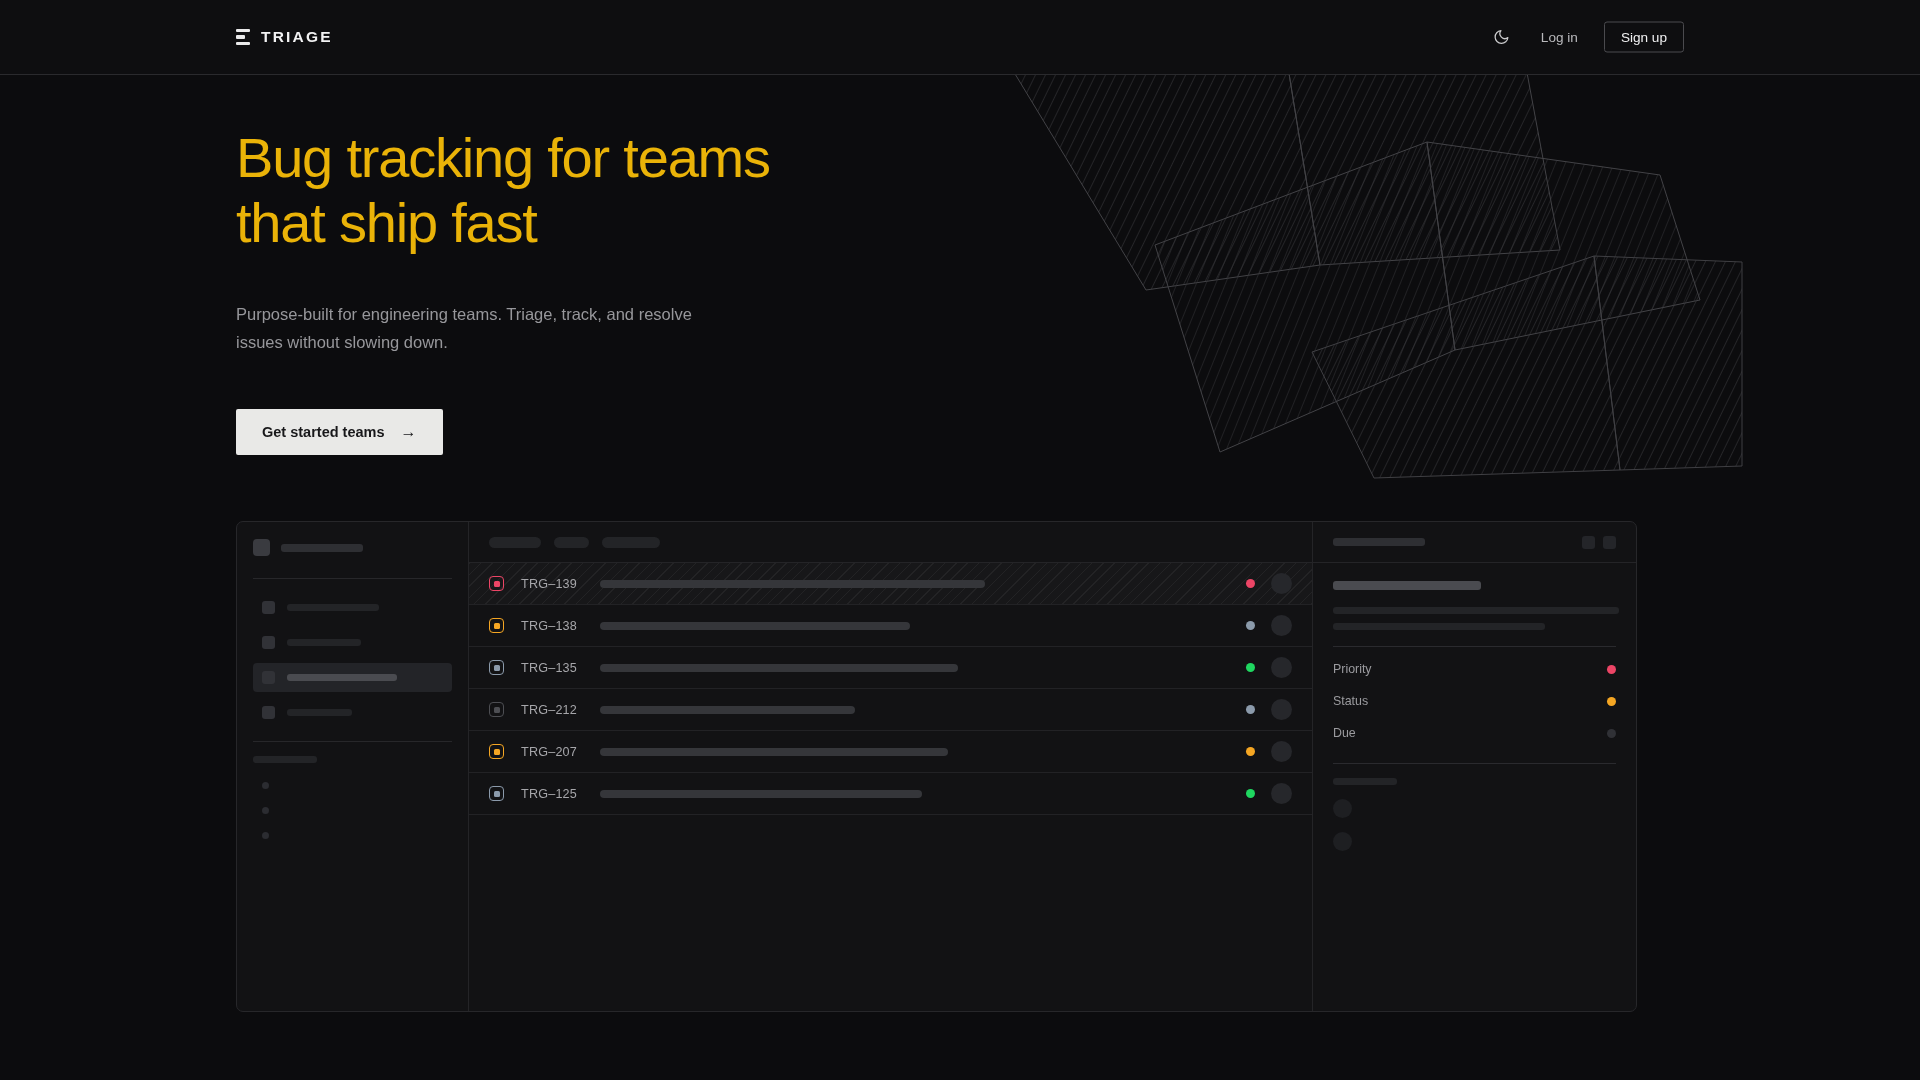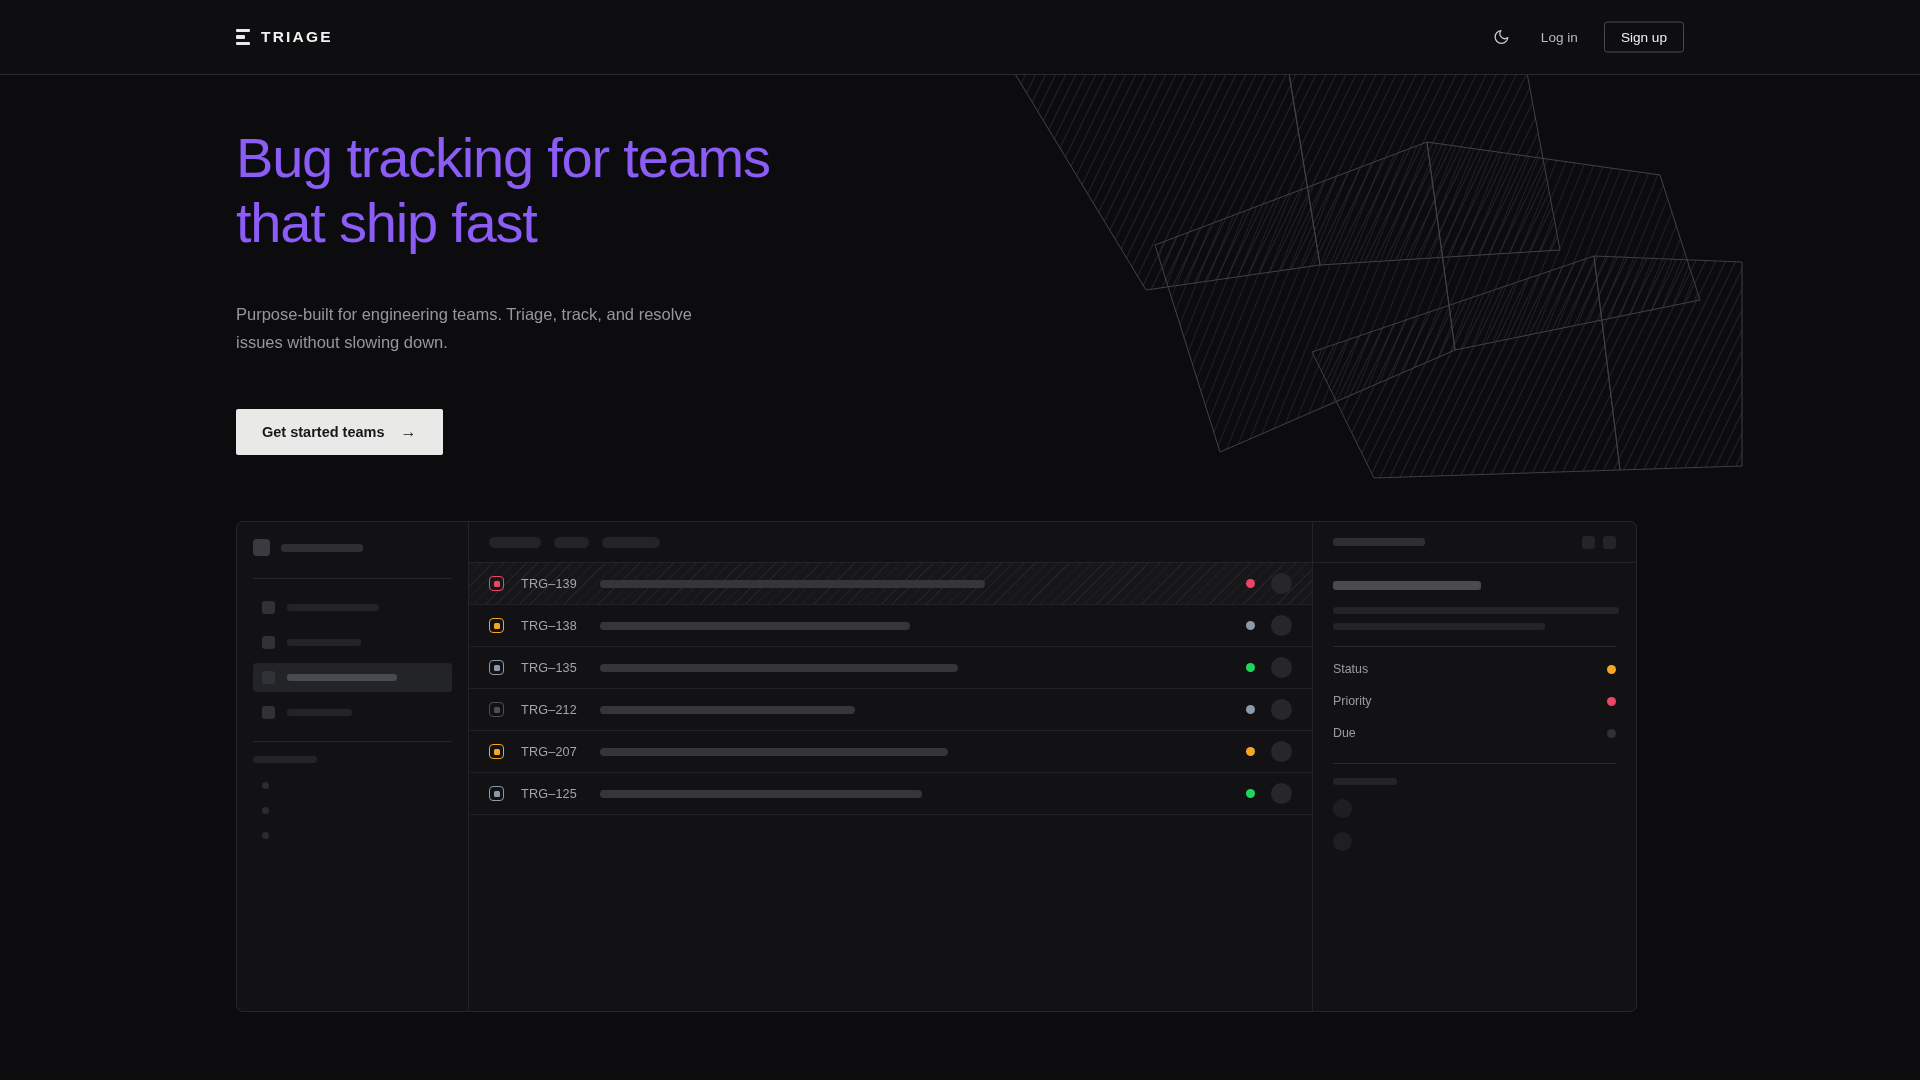--- a/index.html
+++ b/index.html
@@ -71,21 +71,21 @@
   }
 
   
   .hero { position:absolute; left:236px; top:63px; z-index:2; }
   .hero h1 {
     margin-top:63px;
     font-size:56px;
     line-height:1.16;
     font-weight:normal;
     letter-spacing:-1.2px;
-    color:#8b5cf6;
+    color:#eab308;
     max-width:680px;
   }
   .hero p {
     margin-top:44px;
     font-size:16.5px;
     line-height:1.72;
     color:#97979b;
     max-width:470px;
   }
   .btn-primary {
@@ -372,26 +372,26 @@
         <span class="detail-sq"></span>
       </span>
     </div>
     <div class="detail-body">
       <span class="sk sk-bright" style="height:9px;width:148px;margin-bottom:17px;"></span>
       <span class="sk sk-dim" style="height:7px;width:286px;margin-bottom:9px;"></span>
       <span class="sk sk-dim" style="height:7px;width:212px;"></span>
       <div class="detail-div"></div>
       <div id="meta-rows">
           <div class="meta-row">
+            <span class="meta-label">Priority</span>
+            <span class="dot" style="background:#ec4566;"></span>
+          </div>
+          <div class="meta-row">
             <span class="meta-label">Status</span>
             <span class="dot" style="background:#f5a623;"></span>
-          </div>
-          <div class="meta-row">
-            <span class="meta-label">Priority</span>
-            <span class="dot" style="background:#ec4566;"></span>
           </div>
           <div class="meta-row">
             <span class="meta-label">Due</span>
             <span class="dot" style="background:#303136;"></span>
           </div>
         </div>
       <div class="detail-div" style="margin:14px 0 14px 0;"></div>
       <span class="sk sk-dim" style="height:7px;width:64px;"></span>
       <div id="activity">
           <div style="padding: 14px 0px 0px;">

